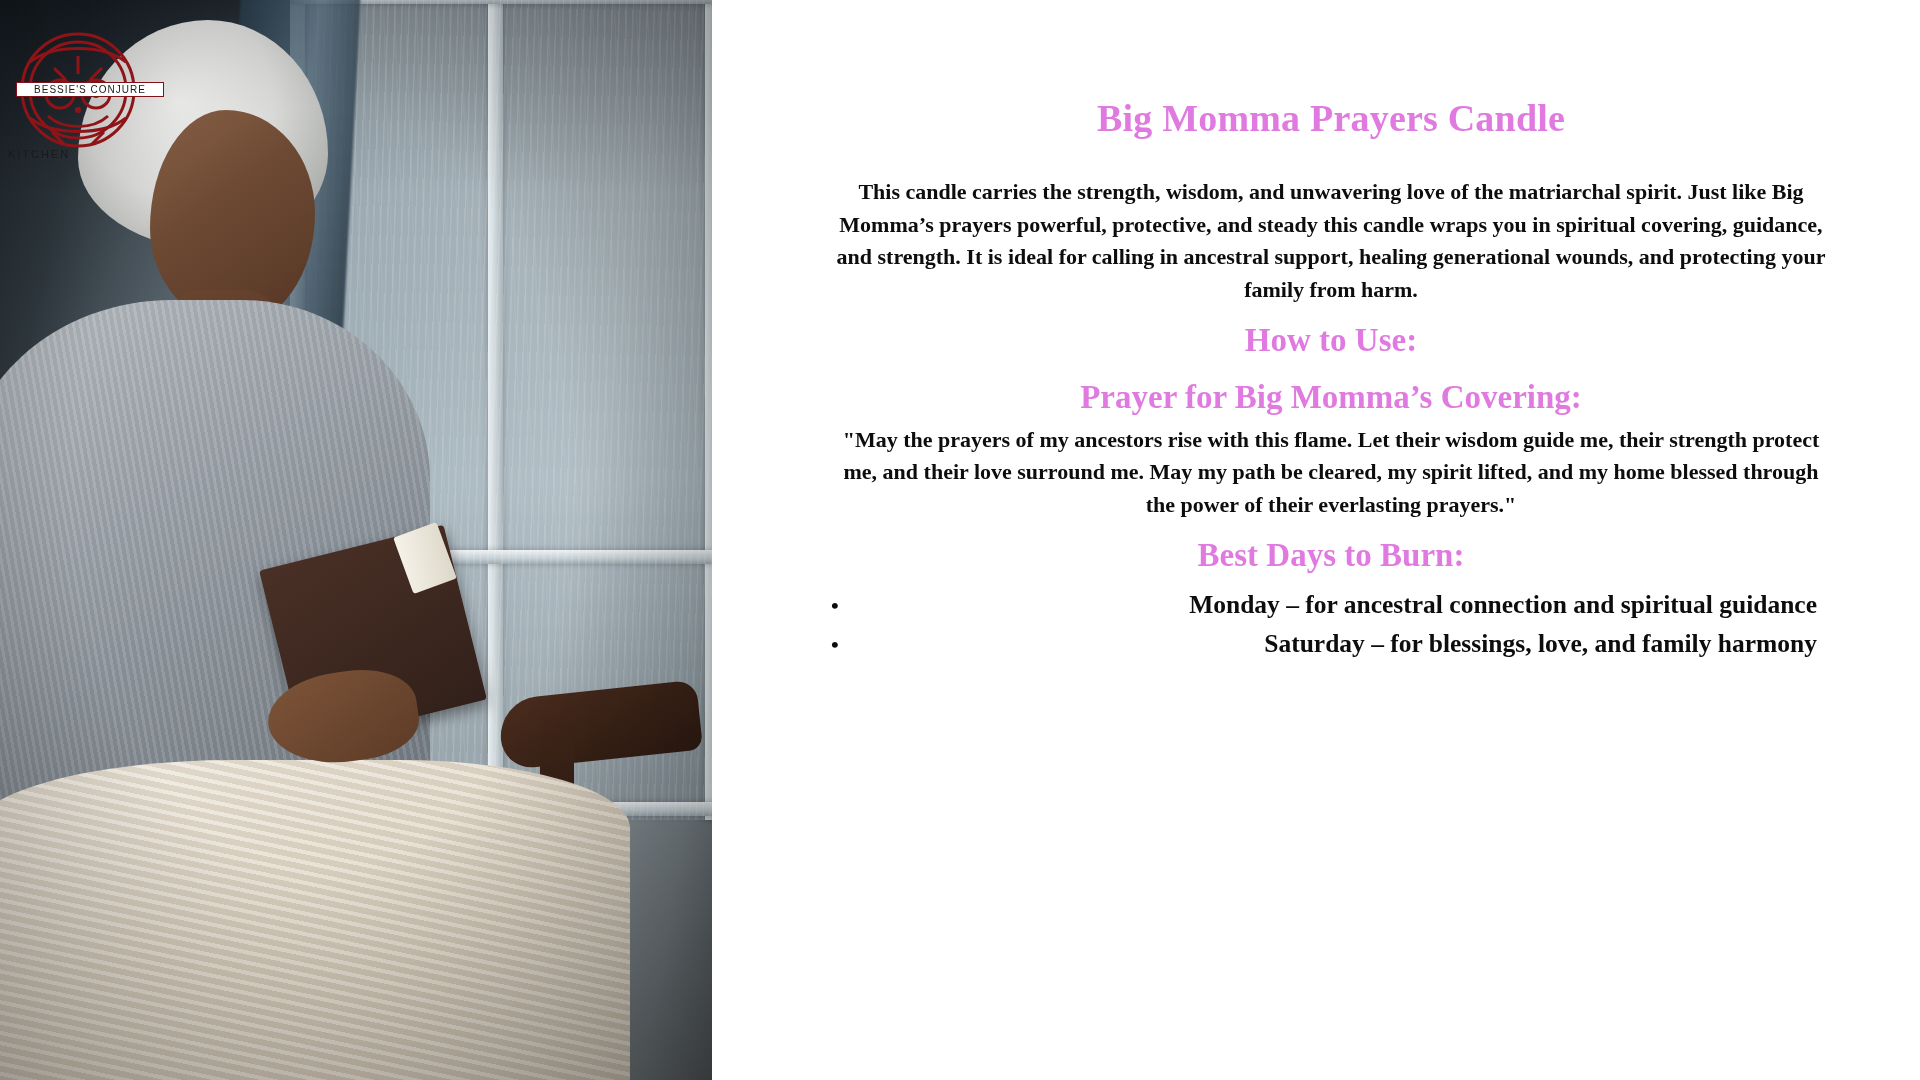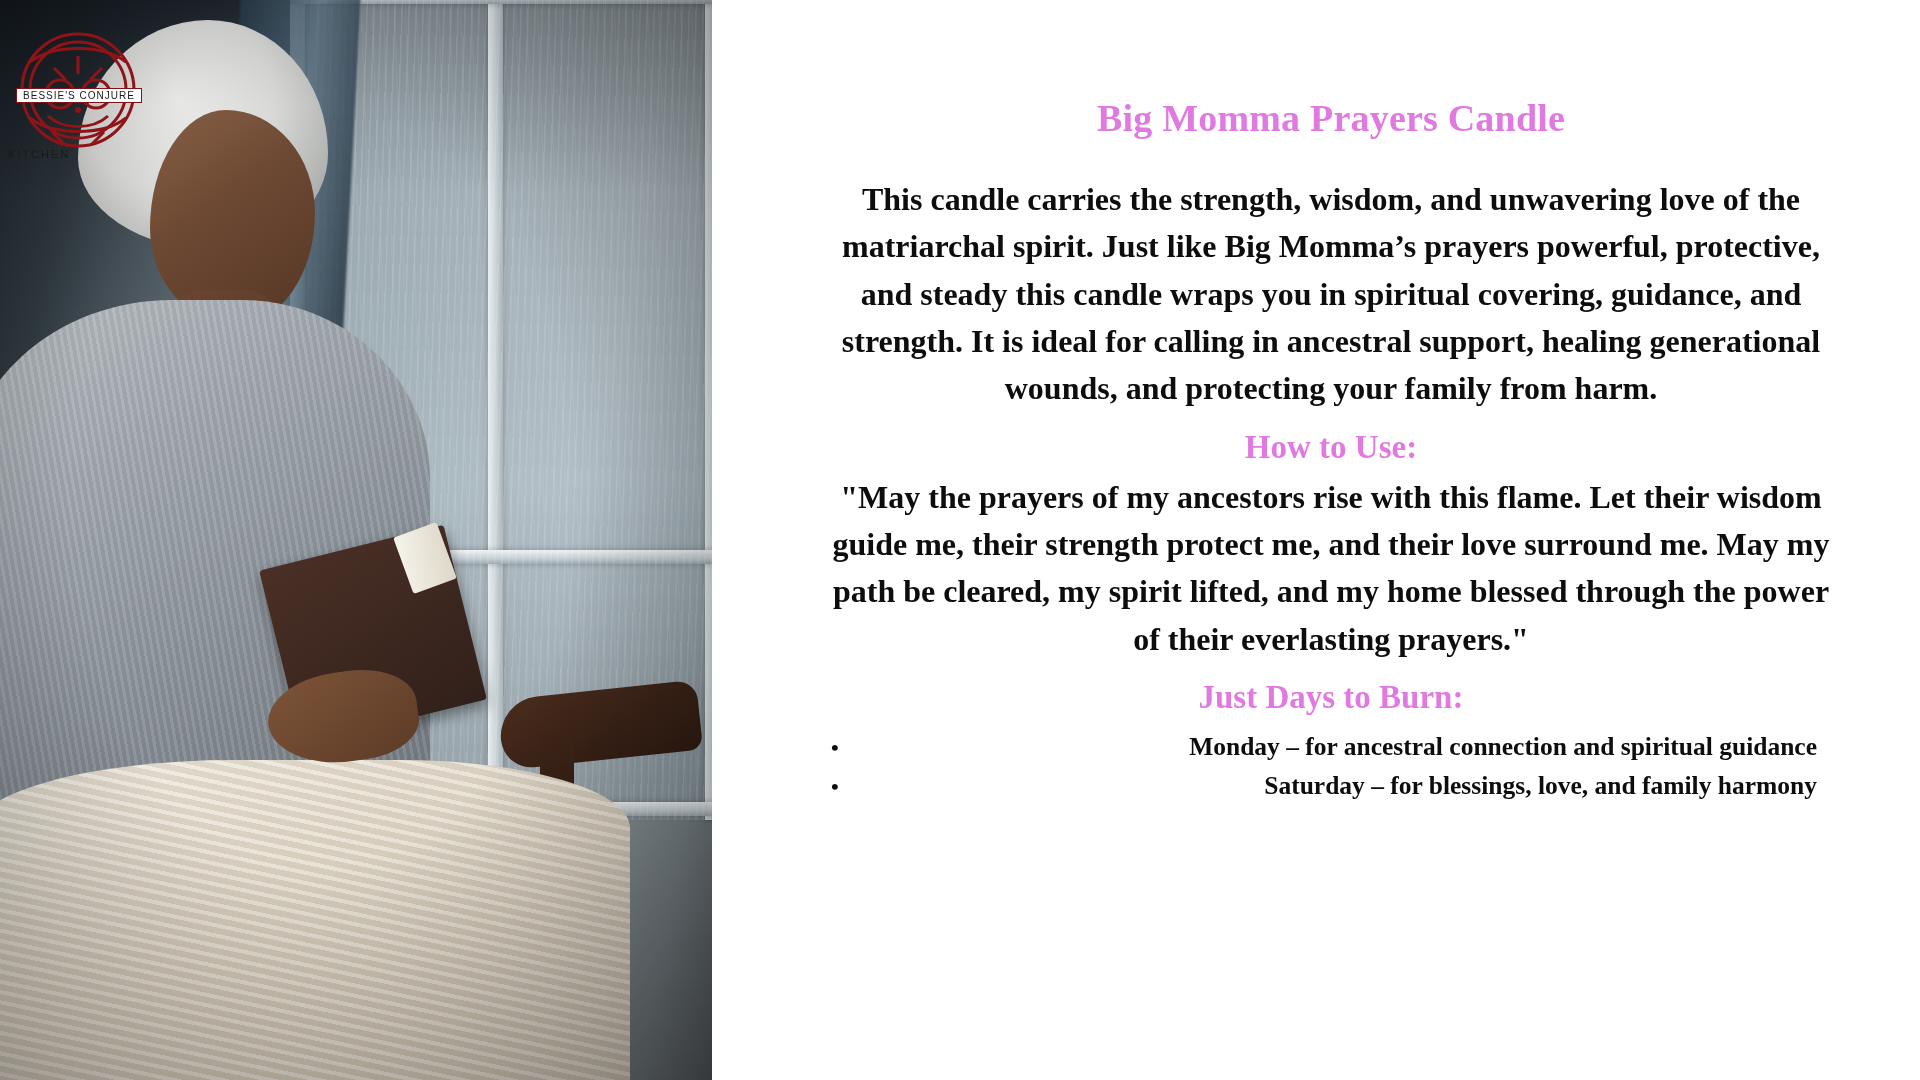--- a/index.html
+++ b/index.html
@@ -164,22 +164,22 @@
   
   .logo {
     position: absolute;
     left: 8px; top: 22px;
     width: 140px; height: 150px;
     z-index: 6;
   }
   .logo svg { display: block; }
   .logo-band {
     position: absolute;
-    left: 8px; top: 66px;
-    width: 126px;
+    left: 8px; top: 60px;
+    width: 148px;
     text-align: center;
     background: #ffffff;
     border: 1px solid #7e1216;
     font-family: "Liberation Sans", sans-serif;
     font-size: 10px;
     letter-spacing: 1px;
     color: #1a1a1a;
     padding: 1px 0;
   }
   .logo-kitchen {
@@ -207,21 +207,21 @@
     font-weight: bold;
     font-size: 38px;
     color: #e07ae0;
     text-align: center;
     margin: 30px 0 36px 0;
     letter-spacing: 0.2px;
   }
   .body-text {
     font-family: "Liberation Serif", serif;
     font-weight: bold;
-    font-size: 32px;
+    font-size: 22px;
     line-height: 1.48;
     color: #0d0d0d;
     text-align: center;
     max-width: 1000px;
     margin: 0 0 4px 0;
   }
   .section-head {
     font-family: "Liberation Serif", serif;
     font-weight: bold;
     font-size: 33px;
@@ -324,23 +324,24 @@
   </div>
 
   <div class="text-panel">
 
     <h1 class="doc-title">Big Momma Prayers Candle</h1>
 
     <p class="body-text">This candle carries the strength, wisdom, and unwavering love of the matriarchal spirit. Just like Big Momma’s prayers powerful, protective, and steady this candle wraps you in spiritual covering, guidance, and strength. It is ideal for calling in ancestral support, healing generational wounds, and protecting your family from harm.</p>
 
     <p class="section-head">How to Use:</p>
 
+    <p class="section-head">Prayer for Big Momma’s Covering:</p>
     <p class="body-text">"May the prayers of my ancestors rise with this flame. Let their wisdom guide me, their strength protect me, and their love surround me. May my path be cleared, my spirit lifted, and my home blessed through the power of their everlasting prayers."</p>
 
-    <p class="section-head">Just Days to Burn:</p>
+    <p class="section-head">Best Days to Burn:</p>
 
     <ul class="bullets">
       <li>
         <span class="dot">•</span>
         <span class="btext">Monday – for ancestral connection and spiritual guidance</span>
       </li>
       <li>
         <span class="dot">•</span>
         <span class="btext">Saturday – for blessings, love, and family harmony</span>
       </li>

